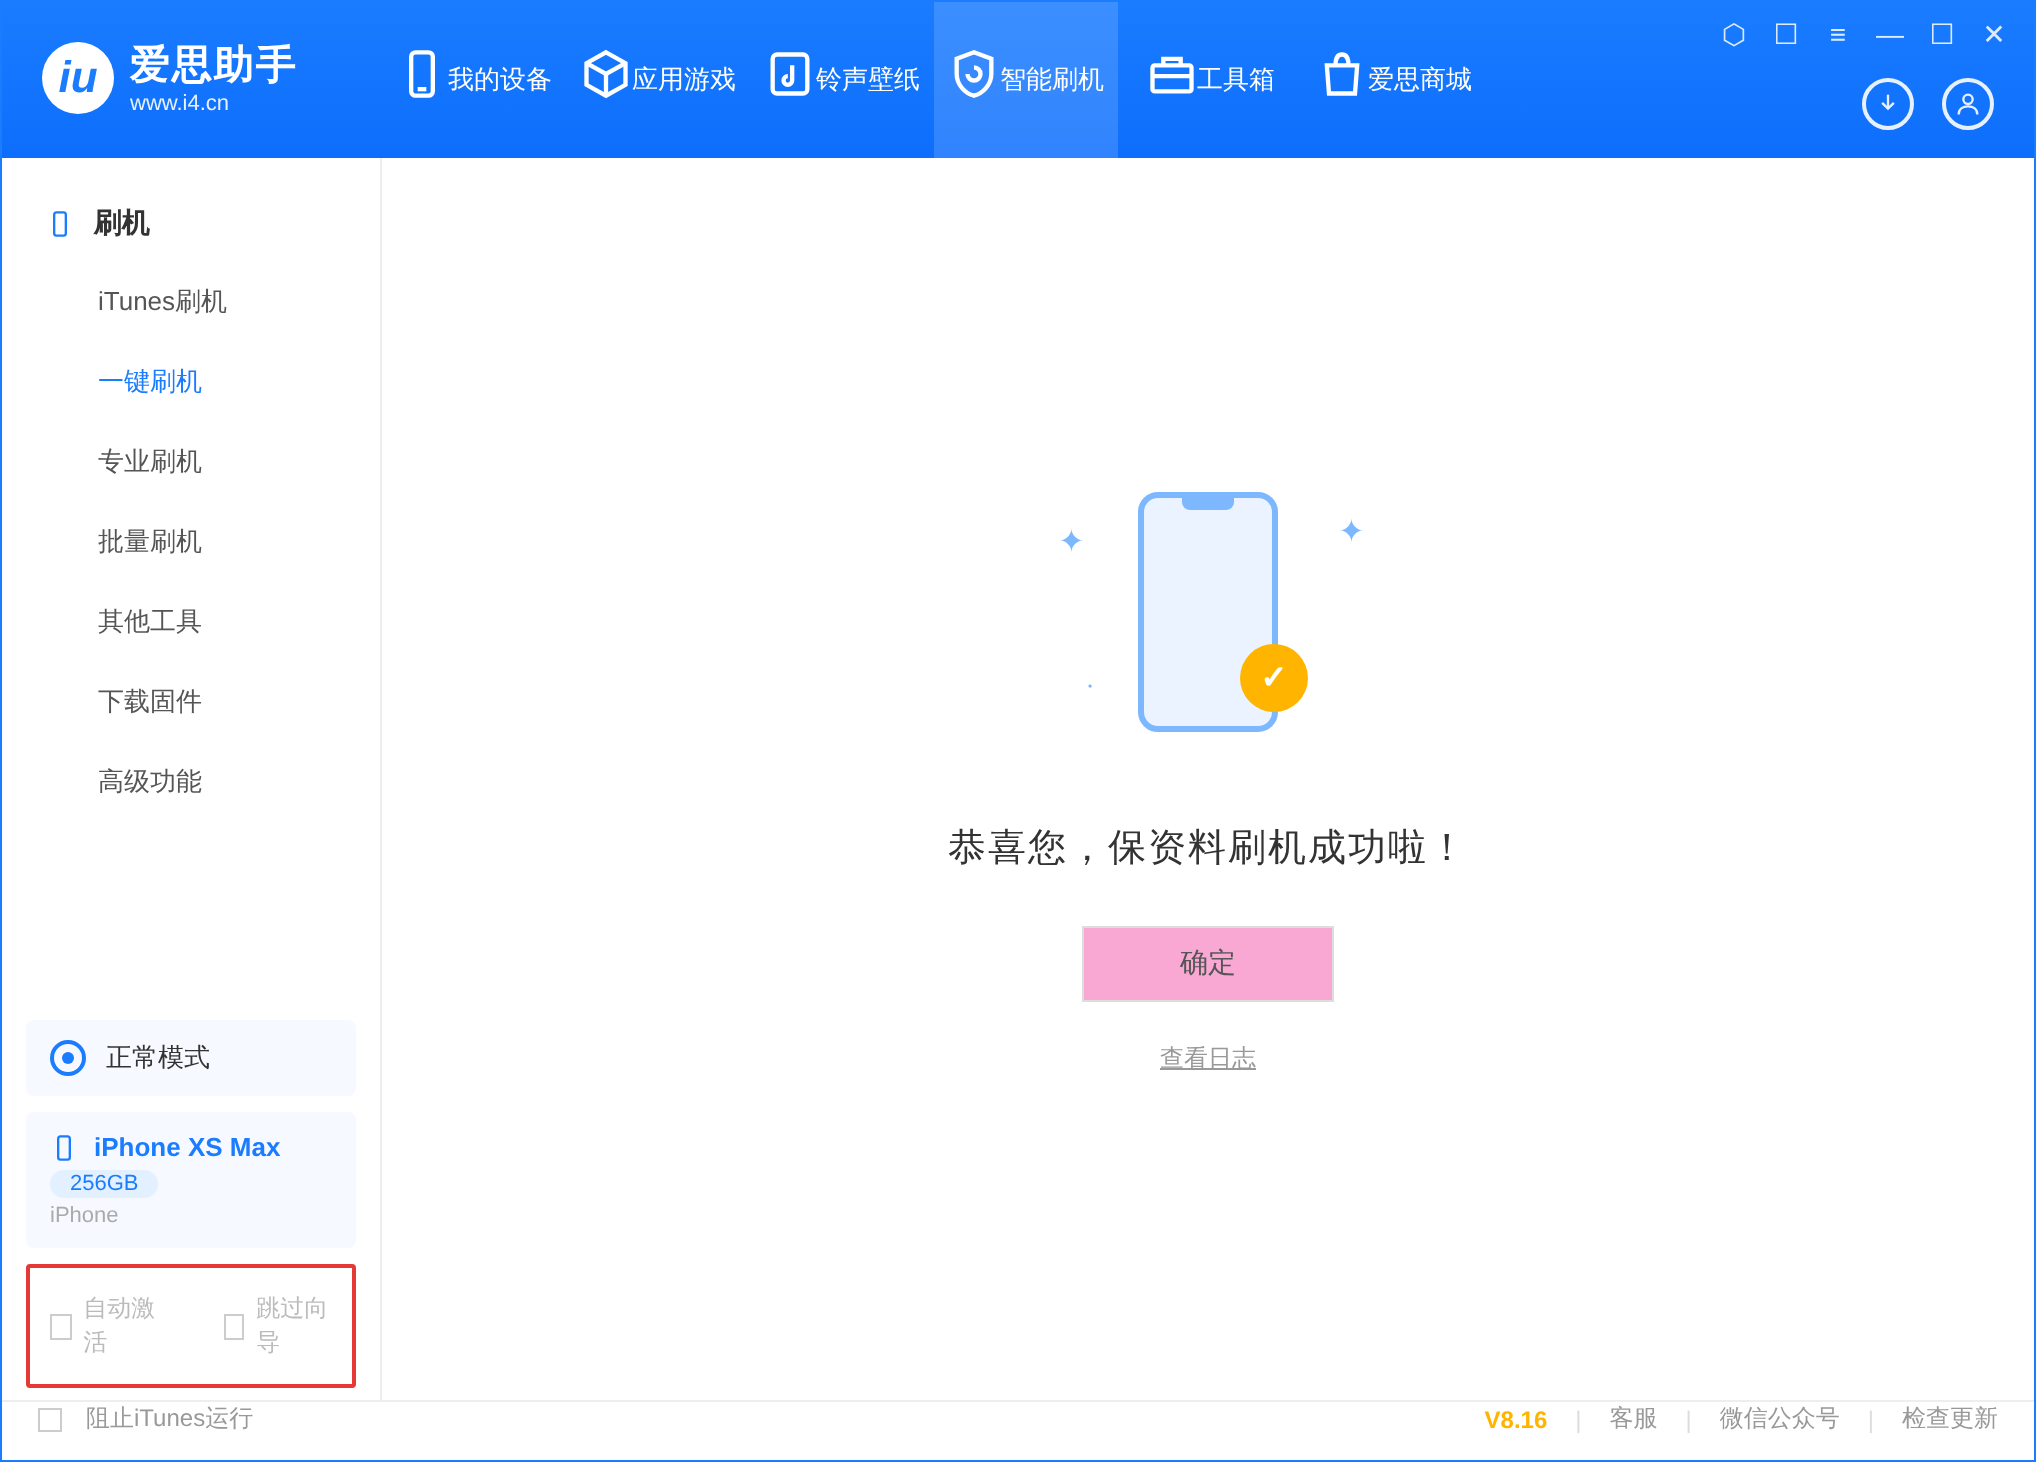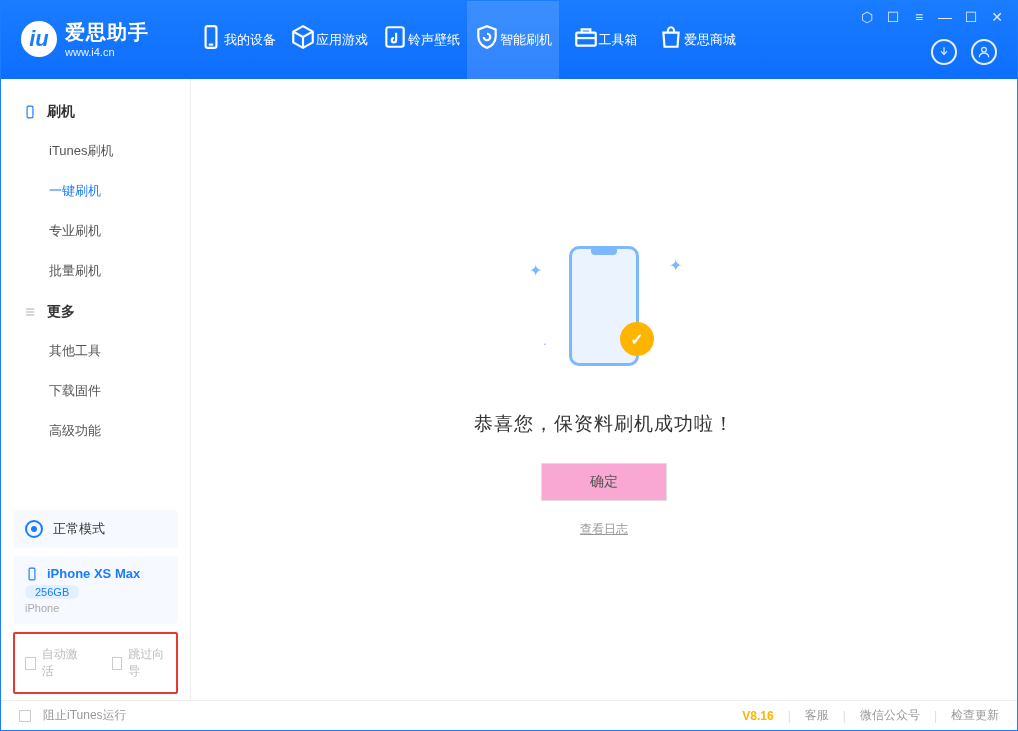--- a/index.html
+++ b/index.html
@@ -56,21 +56,21 @@
 .spark { position: absolute; width: 10px; height: 10px; color:#7db8ff; }
 .spark.s1 { left: 25px; top: 20px; }
 .spark.s2 { right: 25px; top: 15px; }
 .spark.s3 { left: 40px; bottom: 20px; font-size:6px; }
 
 .success-text { font-size: 19px; color: #333; margin-top: 40px; letter-spacing: 1px; }
 .ok-btn { margin-top: 26px; padding: 9px 48px; border: 1px solid #ddd; background: #f9a8d4; color: #555; font-size: 14px; cursor: pointer; }
 .view-log { margin-top: 20px; color: #999; font-size: 12px; cursor: pointer; text-decoration: underline; }
 
 
-.footer { height: 30px; border-top: 1px solid #eee; display: flex; align-items: center; padding: 0 18px; font-size: 12px; color: #999; gap: 48px; }
+.footer { height: 30px; border-top: 1px solid #eee; display: flex; align-items: flex-start; padding: 0 18px; font-size: 12px; color: #999; gap: 48px; }
 .footer .box { width: 12px; height: 12px; border: 1px solid #ccc; margin-right: 6px; }
 .footer-right { margin-left: auto; display: flex; align-items: center; gap: 14px; }
 .footer-right .sep { color: #ddd; }
 .footer-link { cursor: pointer; }
 .version { color: #ffb400; font-weight: bold; }
 </style>
 </head>
 <body>
 
 <div class="app-window">
@@ -163,28 +163,20 @@
         <svg class="sg-icon" viewBox="0 0 24 24" fill="none" stroke="#1a7cff" stroke-width="2">
             <rect x="7" y="2" width="10" height="20" rx="2"></rect>
           </svg>
         <span>刷机</span>
       </div>
       <div class="side-item">iTunes刷机</div>
       <div class="side-item active">一键刷机</div>
       <div class="side-item">专业刷机</div>
       <div class="side-item">批量刷机</div>
 
-      <div class="side-group-title">
-        <svg class="sg-icon" viewBox="0 0 24 24" fill="none" stroke="#bbb" stroke-width="2">
-            <line x1="5" y1="7" x2="19" y2="7"></line>
-            <line x1="5" y1="12" x2="19" y2="12"></line>
-            <line x1="5" y1="17" x2="19" y2="17"></line>
-          </svg>
-        <span>更多</span>
-      </div>
       <div class="side-item">其他工具</div>
       <div class="side-item">下载固件</div>
       <div class="side-item">高级功能</div>
 
       <div class="sidebar-bottom">
         <div class="mode-card">
           <div class="mc-icon">
               <div class="mc-dot"></div>
             </div>
           <span style="color:#333;font-size:13px;">正常模式</span>

